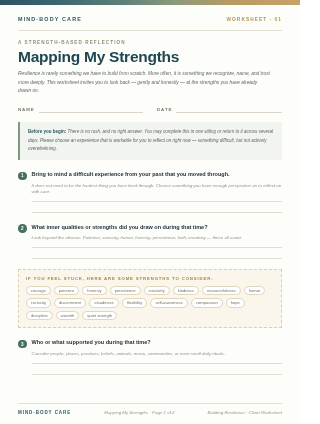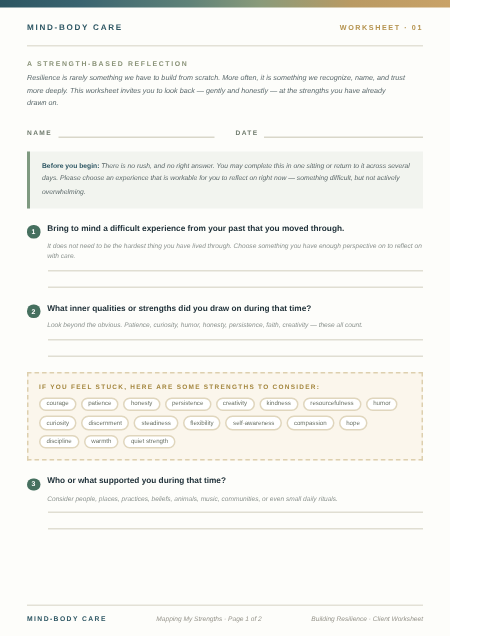--- a/index.html
+++ b/index.html
@@ -215,20 +215,21 @@
   <div class="topbar"></div>
 
   <div class="brandrow">
     <div class="brand">MIND-BODY CARE</div>
     <div class="wsnum">WORKSHEET · 01</div>
   </div>
   <div class="rule-full"></div>
 
   <div class="titleblock">
     <div class="eyebrow">A STRENGTH-BASED REFLECTION</div>
+    <div class="h1">Mapping My Strengths</div>
     <div class="lede">Resilience is rarely something we have to build from scratch. More often, it is something we recognize, name, and trust more deeply. This worksheet invites you to look back — gently and honestly — at the strengths you have already drawn on.</div>
   </div>
 
   <div class="namedate">
     <div class="nd-field">
       <span class="nd-label">NAME</span>
       <span class="nd-line"></span>
     </div>
     <div class="nd-field">
       <span class="nd-label">DATE</span>

